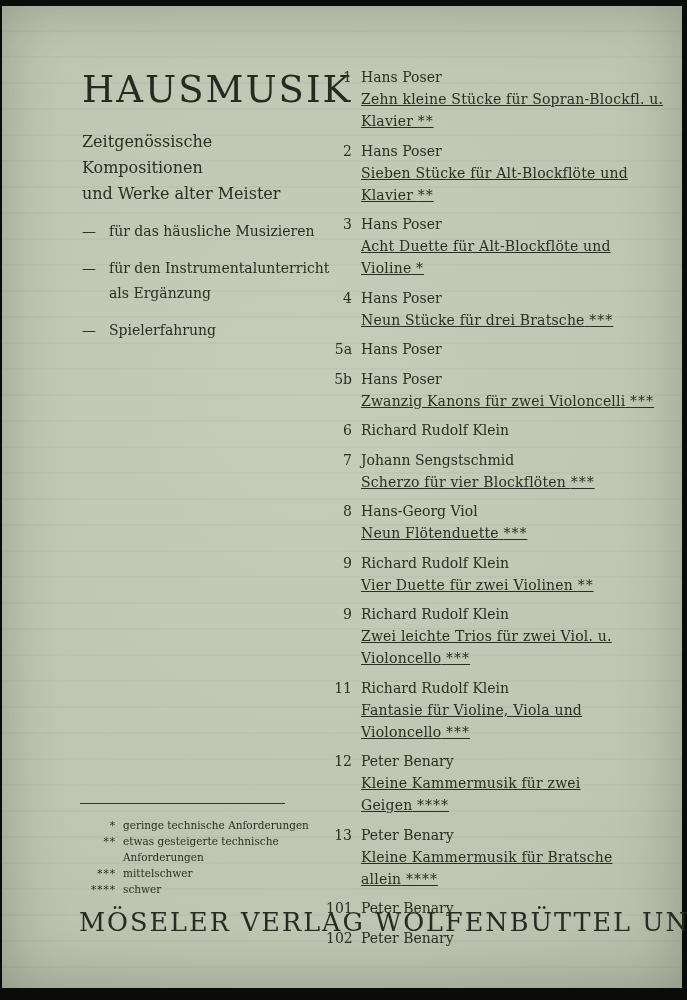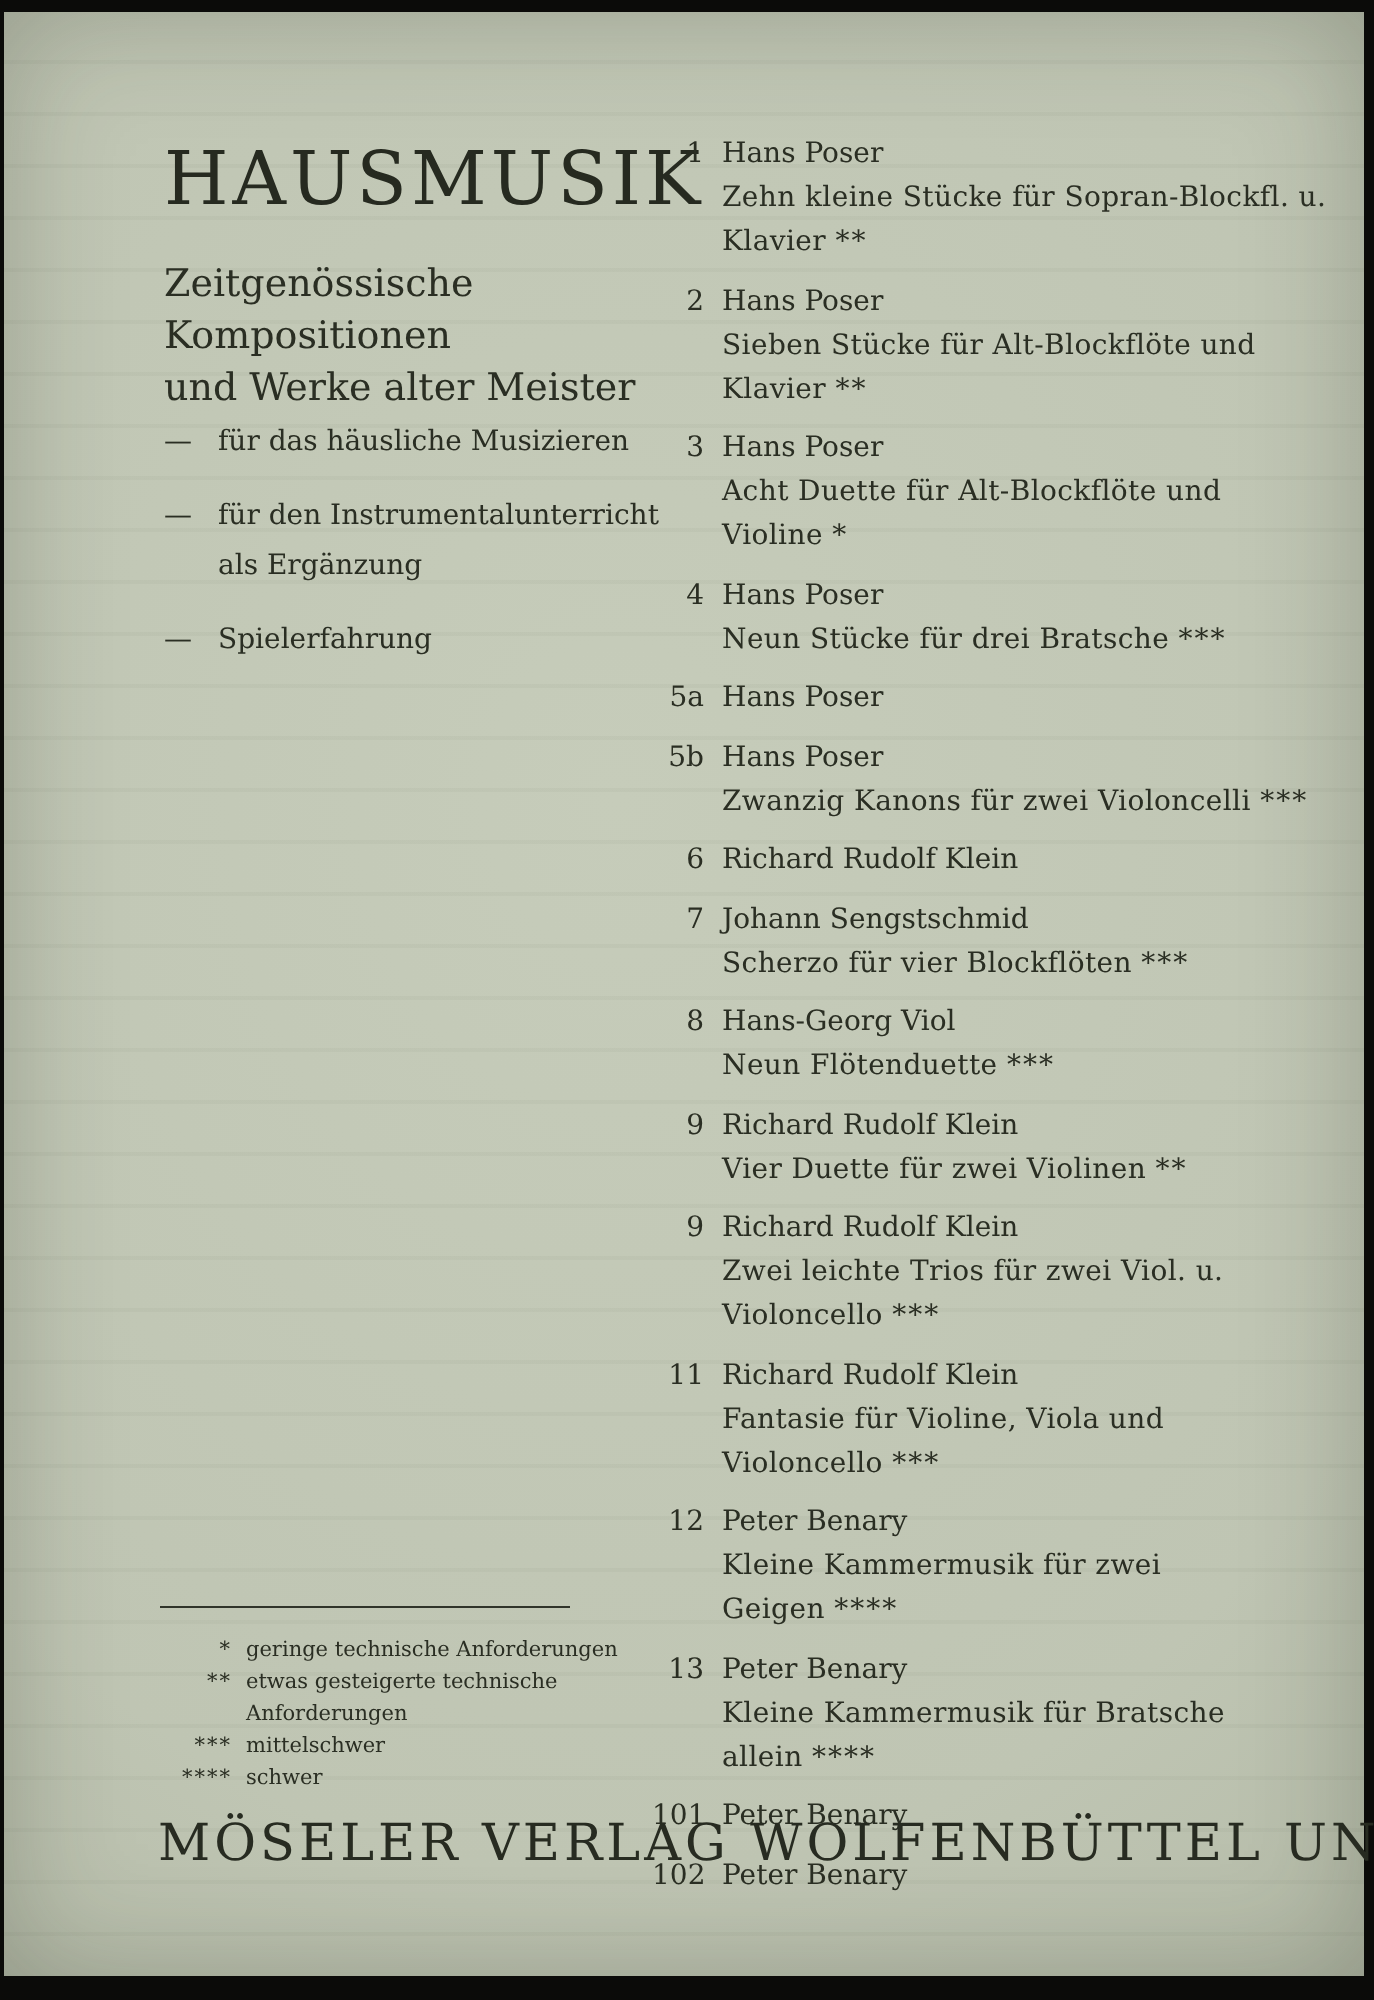--- a/index.html
+++ b/index.html
@@ -23,30 +23,30 @@
   }
   
   .col-left{position:absolute; left:80px; top:62px; width:250px;}
   .doc-title{
     font-size:37px;
     letter-spacing:2px;
     font-weight:400;
     margin:0 0 18px 0;
     color:#262a20;
   }
-  .subtitle{font-size:19px; line-height:26px; margin-bottom:2px;}
+  .subtitle{font-size:16px; line-height:26px; margin-bottom:12px;}
   .bullets{margin-top:2px;}
   .bullet{display:flex; margin-bottom:12px; font-size:14px; line-height:25px;}
   .bullet .dash{width:27px; flex:0 0 27px;}
   .bullet .b-lines div:empty{display:none;}
   
   .col-right{position:absolute; left:324px; top:60px; width:340px;}
   .entry{display:flex; margin-bottom:7.5px; font-size:14px; line-height:22px;}
   .entry .no{width:26px; flex:0 0 26px; text-align:right; padding-right:9px;}
-  .entry .work-stars{letter-spacing:0.2px;}
+  .entry .work-stars{letter-spacing:0.2px;text-decoration:underline;}
   .stars{letter-spacing:1px;}
   
   .legend{position:absolute; left:78px; top:797px; width:230px;}
   .legend-rule{border:0; border-top:1.5px solid #30342a; margin:0 0 13px 0; width:205px;}
   .legend-item{display:flex; font-size:10.5px; line-height:16px;}
   .legend-item .l-stars{width:36px; flex:0 0 36px; text-align:right; padding-right:7px; letter-spacing:1px;}
   
   .publisher{
     position:absolute; left:77px; top:901px; width:560px;
     font-size:25.5px; letter-spacing:2px; white-space:nowrap;

